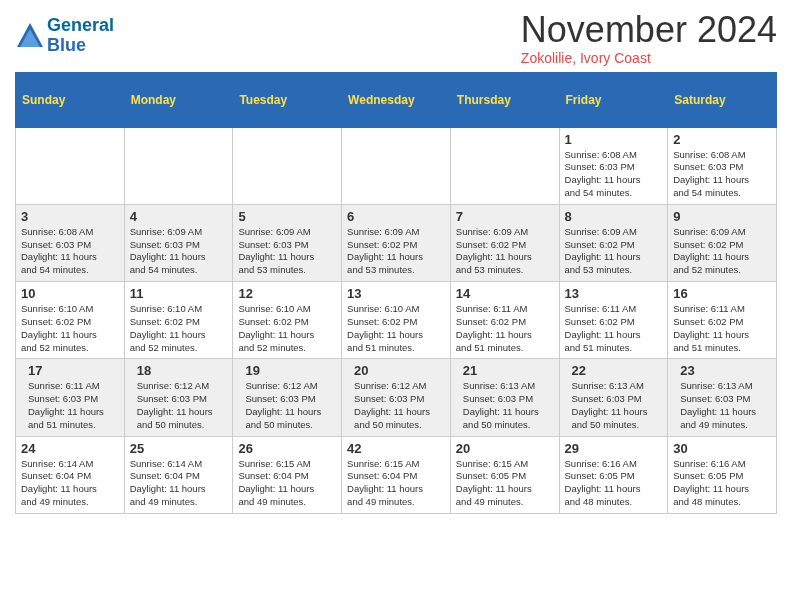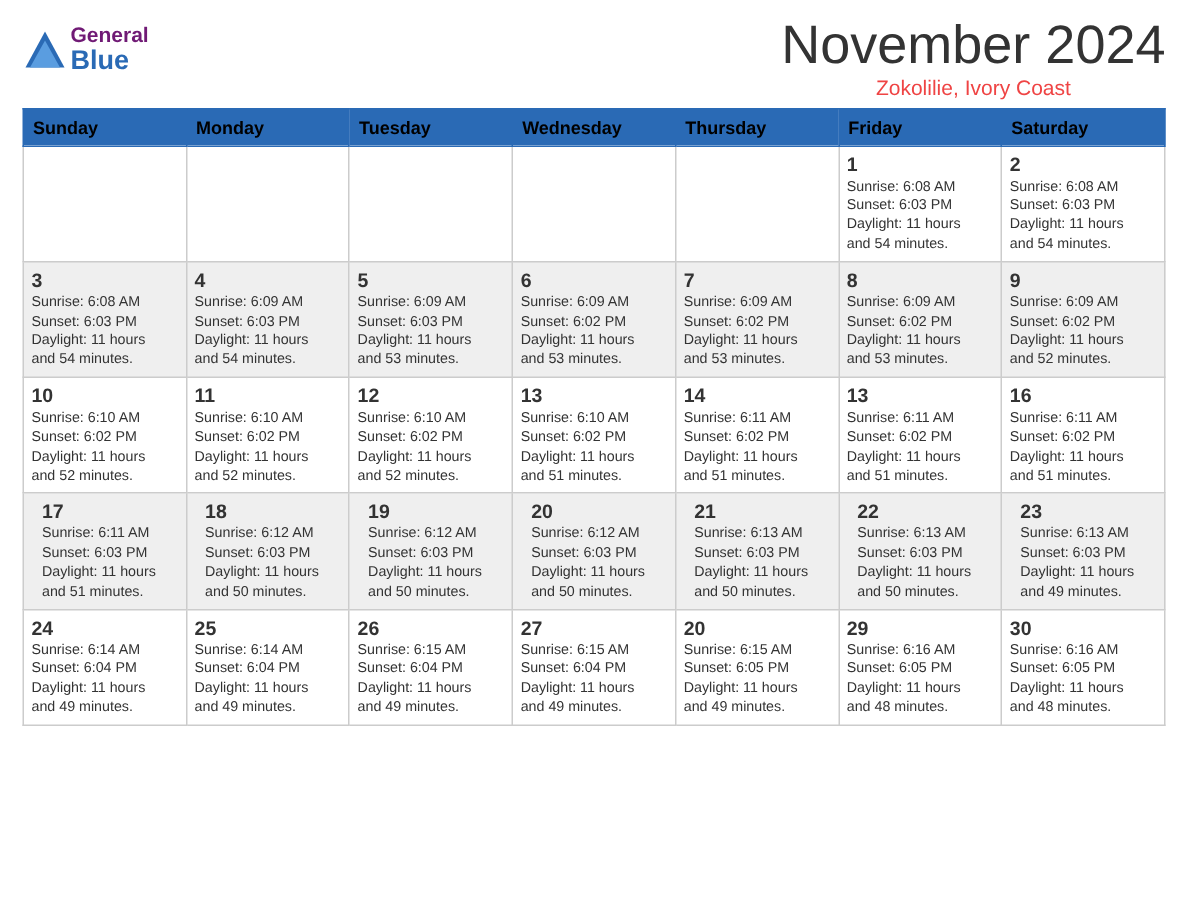--- a/index.html
+++ b/index.html
@@ -26,58 +26,58 @@
       display: flex;
       align-items: center;
       margin-top: 6px;
     }
     .logo-text {
       display: flex;
       flex-direction: column;
       line-height: 1.1;
     }
     .logo-general {
-      font-size: 14px;
+      font-size: 18px;
       font-weight: bold;
-      color: #701a75;
+      color: #0369a1;
     }
     .logo-blue {
       font-size: 18px;
       font-weight: bold;
       color: #2a6ab5;
     }
     .logo-icon {
       width: 30px;
       height: 30px;
       margin-right: 2px;
     }
     .title-block {
-      text-align: center;
+      text-align: left;
       margin-left: 20px;
     }
     .month-title {
       font-size: 36px;
       font-weight: normal;
       color: #333;
       line-height: 1.1;
     }
     .location {
       font-size: 14px;
       color: #ef4444;
     }
     .calendar {
       width: 100%;
       border-collapse: collapse;
       font-size: 10px;
     }
     .calendar th {
       background: #2a6ab5;
-      color: #000000;
+      color: #fde047;
       text-align: left;
-      padding: 5px 6px;
+      padding: 20px 6px;
       font-size: 12px;
       font-weight: bold;
       border: 1px solid #2a6ab5;
     }
     .calendar td {
       border: 1px solid #ccc;
       vertical-align: top;
       padding: 4px 5px;
       width: calc(100% / 7);
       min-height: 80px;
@@ -337,21 +337,21 @@
 and 49 minutes.</div>
           </td>
           <td>
             <span class="day-number">26</span>
             <div class="day-info" style="white-space: pre-line;">Sunrise: 6:15 AM
 Sunset: 6:04 PM
 Daylight: 11 hours
 and 49 minutes.</div>
           </td>
           <td>
-            <span class="day-number">27</span>
+            <span class="day-number">42</span>
             <div class="day-info" style="white-space: pre-line;">Sunrise: 6:15 AM
 Sunset: 6:04 PM
 Daylight: 11 hours
 and 49 minutes.</div>
           </td>
           <td>
             <span class="day-number">20</span>
             <div class="day-info" style="white-space: pre-line;">Sunrise: 6:15 AM
 Sunset: 6:05 PM
 Daylight: 11 hours

